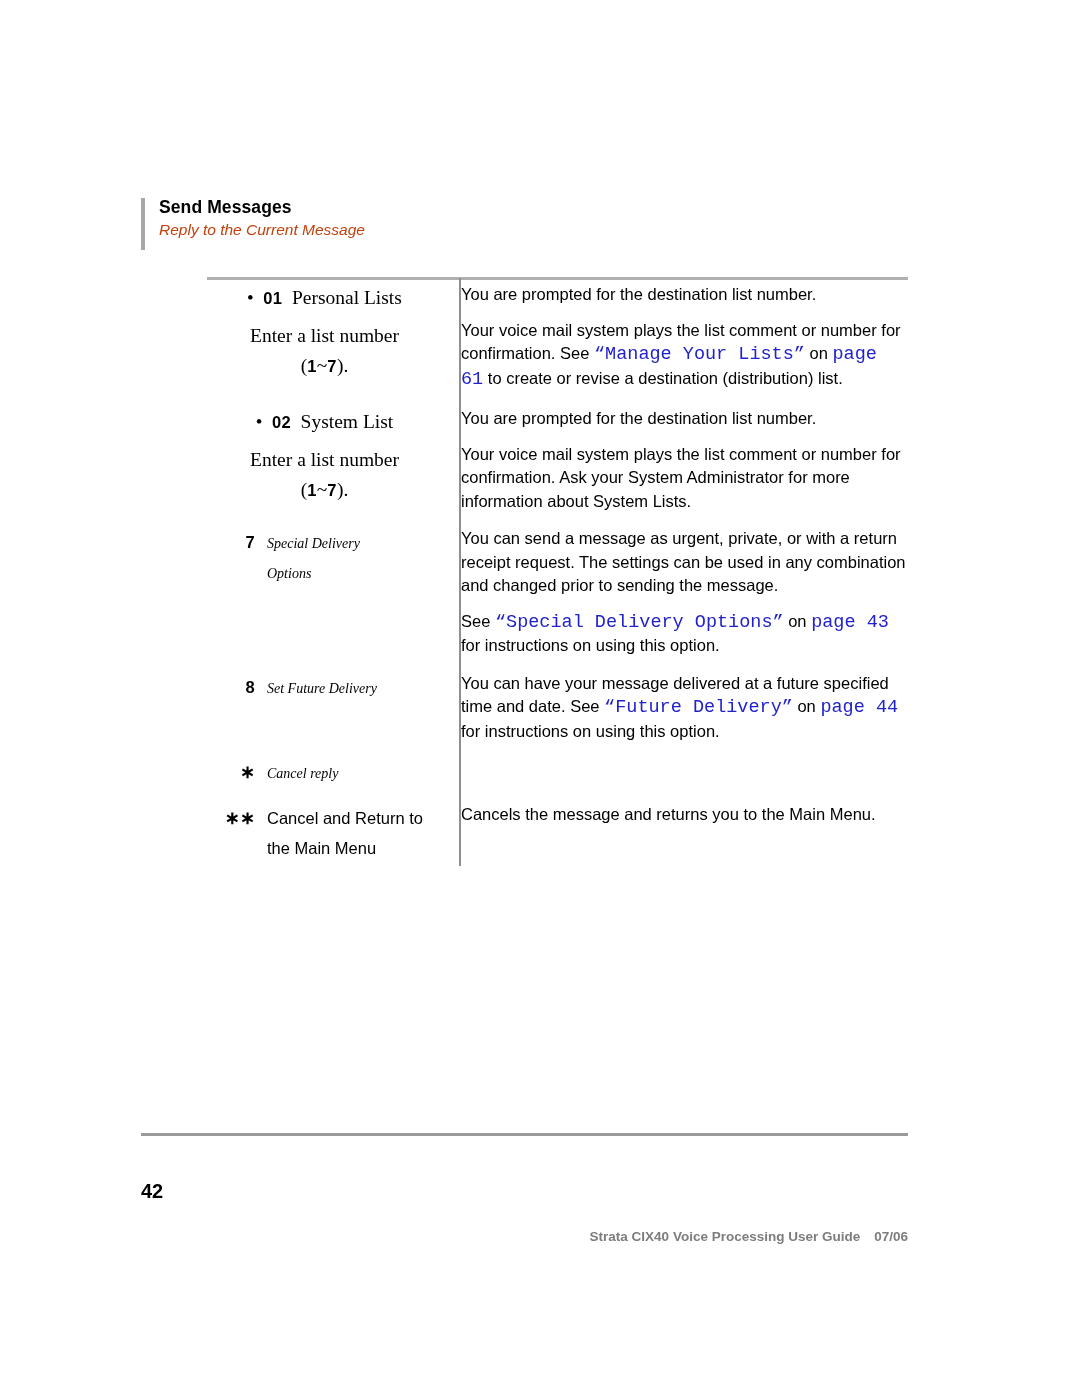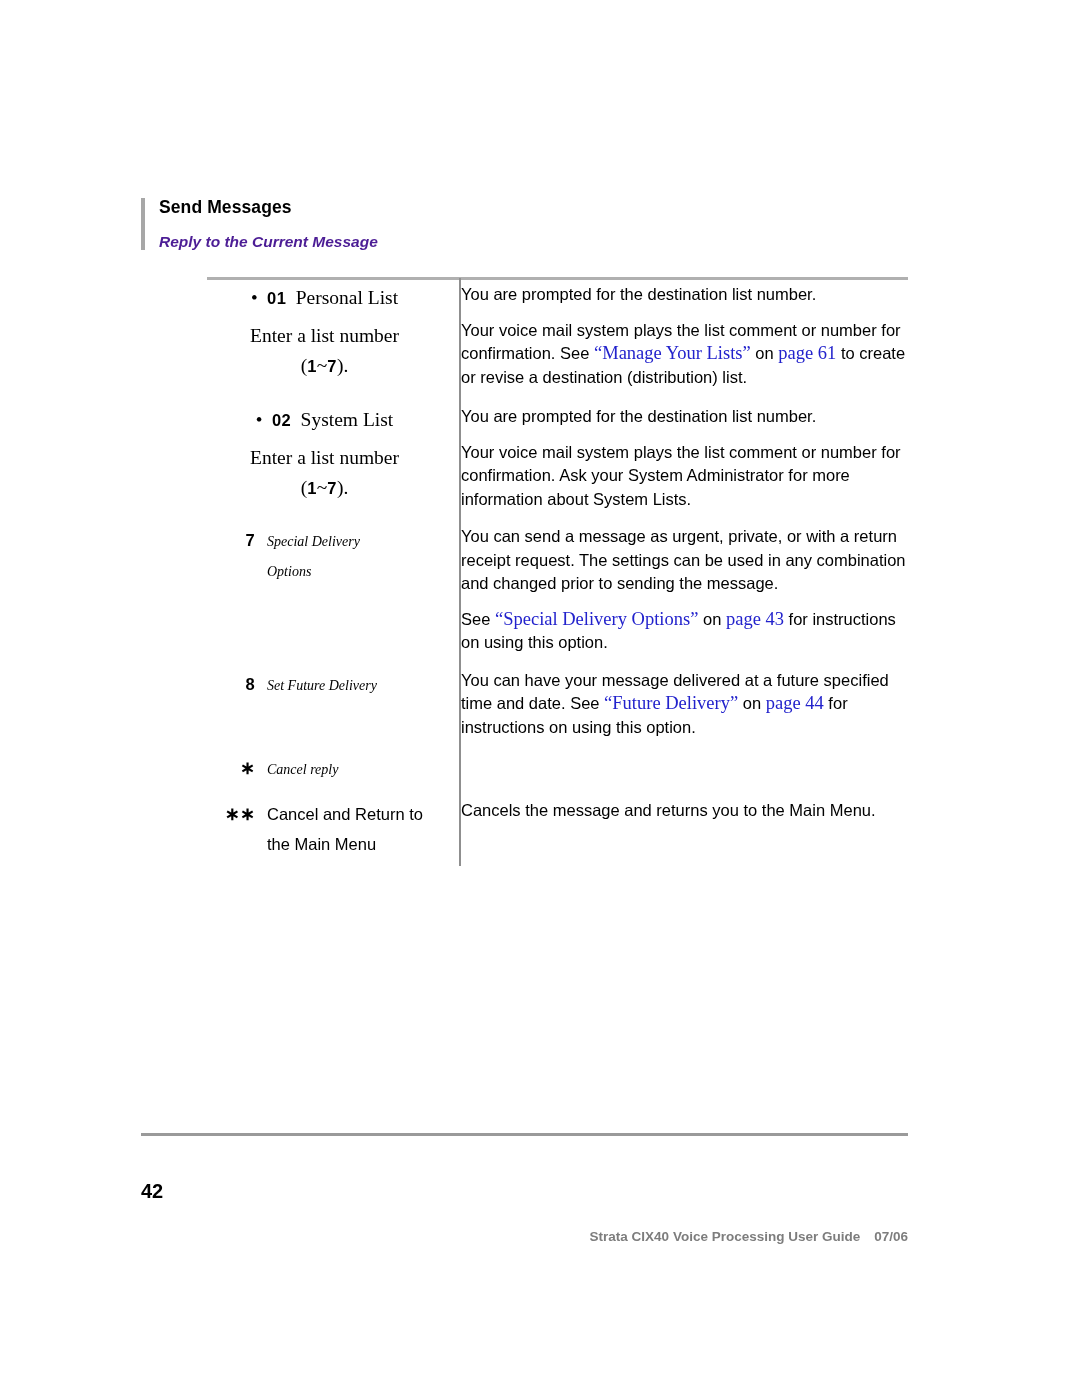--- a/index.html
+++ b/index.html
@@ -43,23 +43,22 @@
     font-size: 17.5px;
     letter-spacing: 0.1px;
     line-height: 22px;
     color: #000;
   }
   .header-subtitle {
     font-family: "Liberation Sans", sans-serif;
     font-style: italic;
     font-size: 15.5px;
     line-height: 22px;
-    margin-top: 13px;
-    color: #4c1d95;
-    font-weight: bold;
+    margin-top: 1px;
+    color: #c2410c;
   }
 
   
   .content-rule {
     position: absolute;
     left: 207px;
     top: 277px;
     width: 701px;
     height: 3px;
     background: #b0b0b0;
@@ -154,21 +153,21 @@
     line-height: 23.5px;
     color: #000;
   }
   .cell-desc p {
     margin: 0 0 12px 0;
   }
   .cell-desc p:last-child {
     margin-bottom: 0;
   }
   .xref {
-    font-family: Liberation Serif, serif;
+    font-family: Liberation Mono, monospace;
     font-size: 18.5px;
     color: #2222cc;
   }
 
   
   .row-gap-a { height: 16px; }
   .row-gap-b { height: 14px; }
 
   
   .footer-rule {
@@ -222,21 +221,21 @@
 </div>
 
 <div class="content-rule"></div>
 <div class="divider"></div>
 
 <div class="opt-table">
 
   <div class="row">
     <div class="cell-key">
       <span class="key-line">
-        <span class="bullet">•</span><span>&nbsp;&nbsp;</span><span class="digits">01</span><span>&nbsp;&nbsp;</span><span class="label-serif">Personal List</span>
+        <span class="bullet">•</span><span>&nbsp;&nbsp;</span><span class="digits">01</span><span>&nbsp;&nbsp;</span><span class="label-serif">Personal Lists</span>
       </span>
       <span class="key-line" style="display:block;height:8px;"></span>
       <span class="key-line">
         <span class="label-serif">Enter a list number</span>
       </span>
       <span class="key-line">
         <span class="label-serif">(</span><span class="digits">1</span><span class="label-serif">~</span><span class="digits">7</span><span class="label-serif">).</span>
       </span>
     </div>
     <div class="cell-desc">

